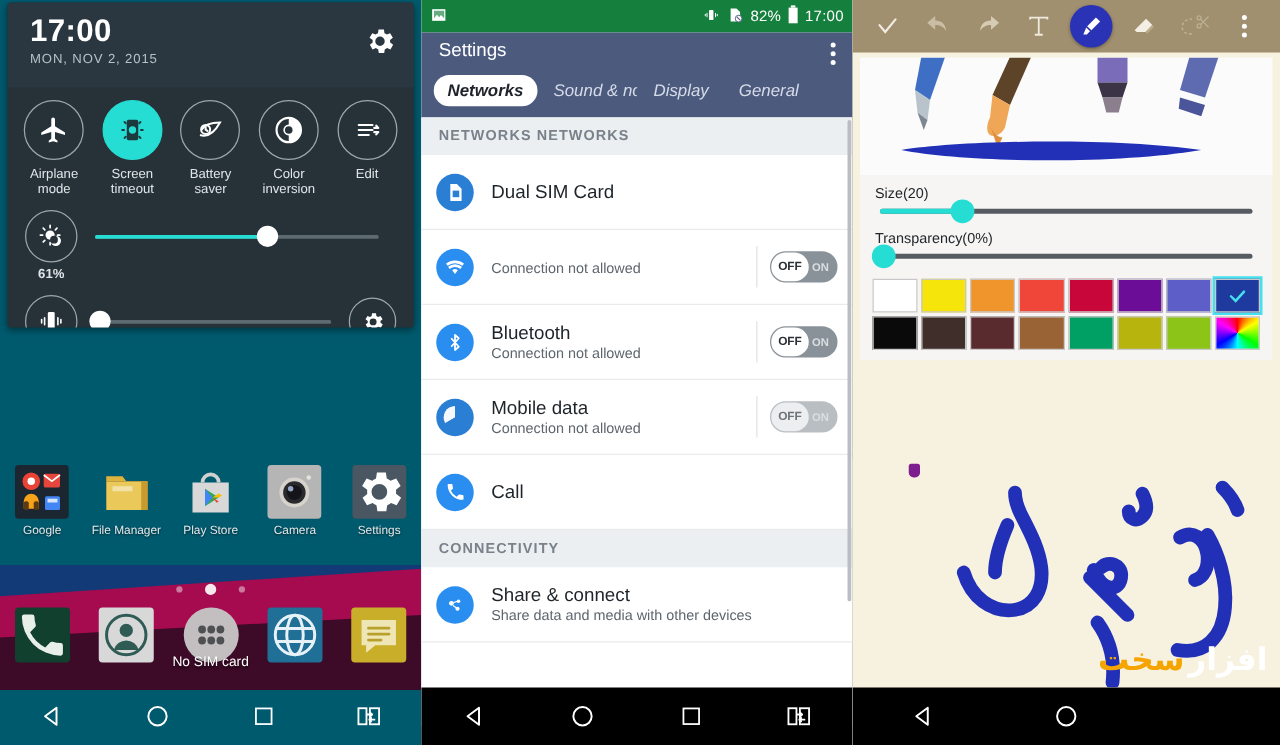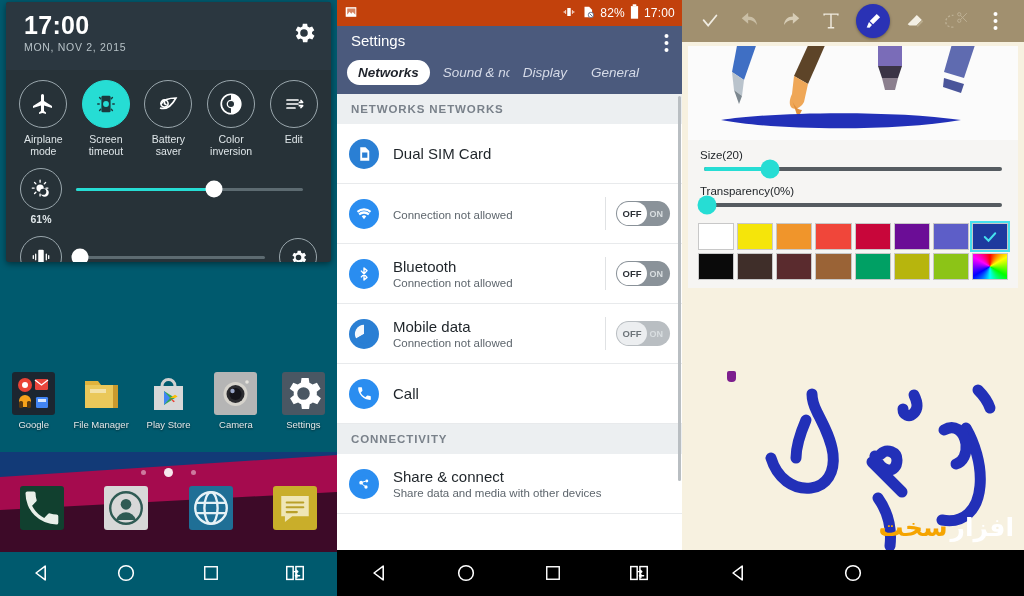--- a/index.html
+++ b/index.html
@@ -77,21 +77,21 @@
   .navbar { position:absolute; left:0; right:0; bottom:0; height:46px;
             background:#000; display:flex; align-items:center;
             justify-content:space-around; }
   .navbar.transparent { background:transparent; }
   .nav-btn { width:40px; height:40px; display:flex; align-items:center;
              justify-content:center; }
 
   
   .panel2 { position:relative; width:345px; height:596px; overflow:hidden;
             background:#fff; }
-  .statusbar { height:26px; background:#c2410c; display:flex; align-items:center;
+  .statusbar { height:26px; background:#15803d; display:flex; align-items:center;
                padding:0 7px; color:#fff; font-size:12px; }
   .sb-right { margin-left:auto; display:flex; align-items:center; gap:5px; }
   .sb-txt { font-size:12px; letter-spacing:.2px; }
 
   .s2-appbar { background:#4b5a7d; padding:6px 14px 0; position:relative;
                height:34px; }
   .s2-title { color:#fff; font-size:15px; }
   .s2-dots { position:absolute; right:13px; top:7px; }
   .s2-tabs { background:#4b5a7d; display:flex; align-items:center;
              padding:0 10px 9px; gap:2px; }
@@ -365,20 +365,33 @@
         </div>
       </div>
       <div class="dock-item">
         <div class="dock-ico" style="background:#d8d8d8">
           <svg width="44" height="44" viewBox="0 0 24 24">
             <circle cx="12" cy="12" r="8.6" fill="none" stroke="#2f5b54" stroke-width="1.3"></circle>
             <circle cx="12" cy="10" r="2.9" fill="#2f5b54"></circle>
             <path d="M6.6 18.5a5.6 5.6 0 0110.8 0z" fill="#2f5b54"></path>
           </svg>
         </div>
+      </div>
+      <div class="dock-item">
+        <div class="dock-ico" style="background:#c3bfc0;border-radius:50%">
+          <svg width="44" height="44" viewBox="0 0 24 24" fill="#4f5052">
+            <circle cx="8" cy="9.6" r="1.7"></circle>
+              <circle cx="12" cy="9.6" r="1.7"></circle>
+              <circle cx="16" cy="9.6" r="1.7"></circle>
+            <circle cx="8" cy="14.4" r="1.7"></circle>
+              <circle cx="12" cy="14.4" r="1.7"></circle>
+              <circle cx="16" cy="14.4" r="1.7"></circle>
+          </svg>
+        </div>
+        <div class="nosim">No SIM card</div>
       </div>
       <div class="dock-item">
         <div class="dock-ico" style="background:#1f6f96">
           <svg width="44" height="44" viewBox="0 0 24 24" fill="none" stroke="#e6f2f7" stroke-width="1.3">
             <circle cx="12" cy="12" r="8.6"></circle>
               <ellipse cx="12" cy="12" rx="3.6" ry="8.6"></ellipse>
               <path d="M3.6 9.2h16.8M3.6 14.8h16.8"></path>
           </svg>
         </div>
       </div>

